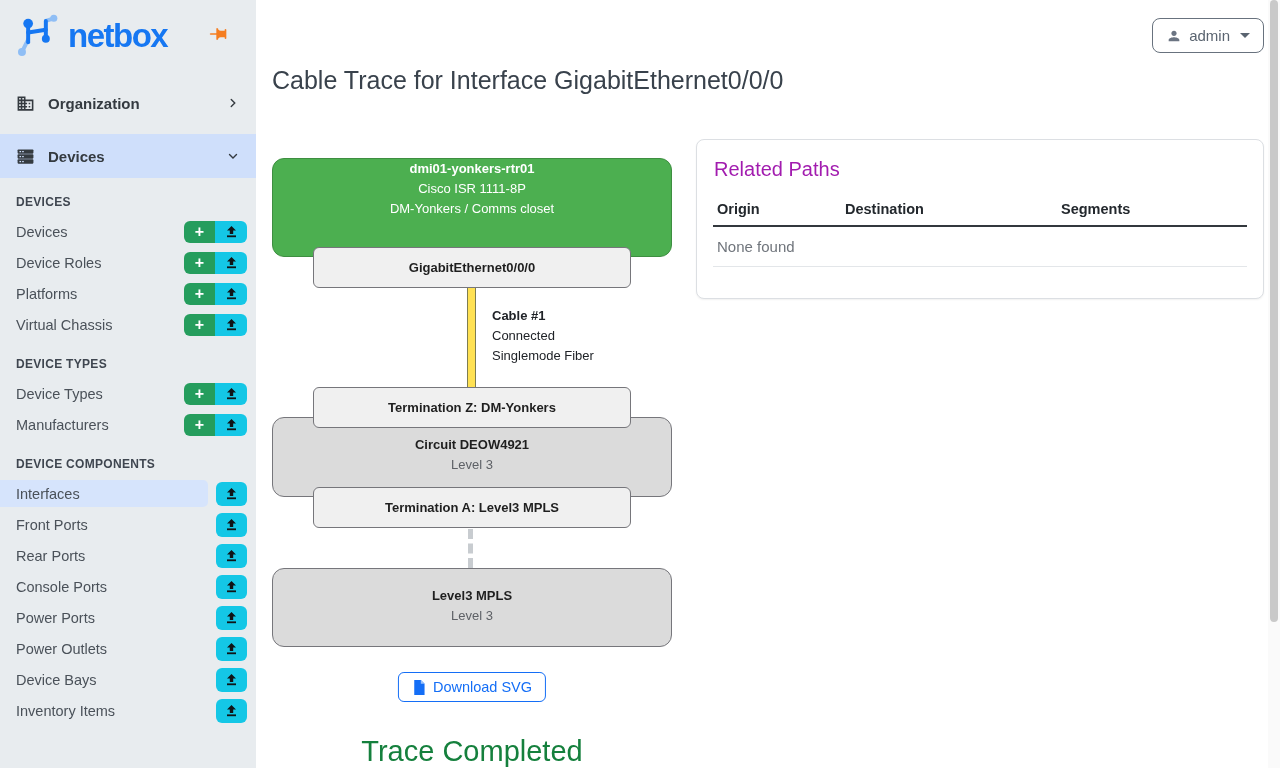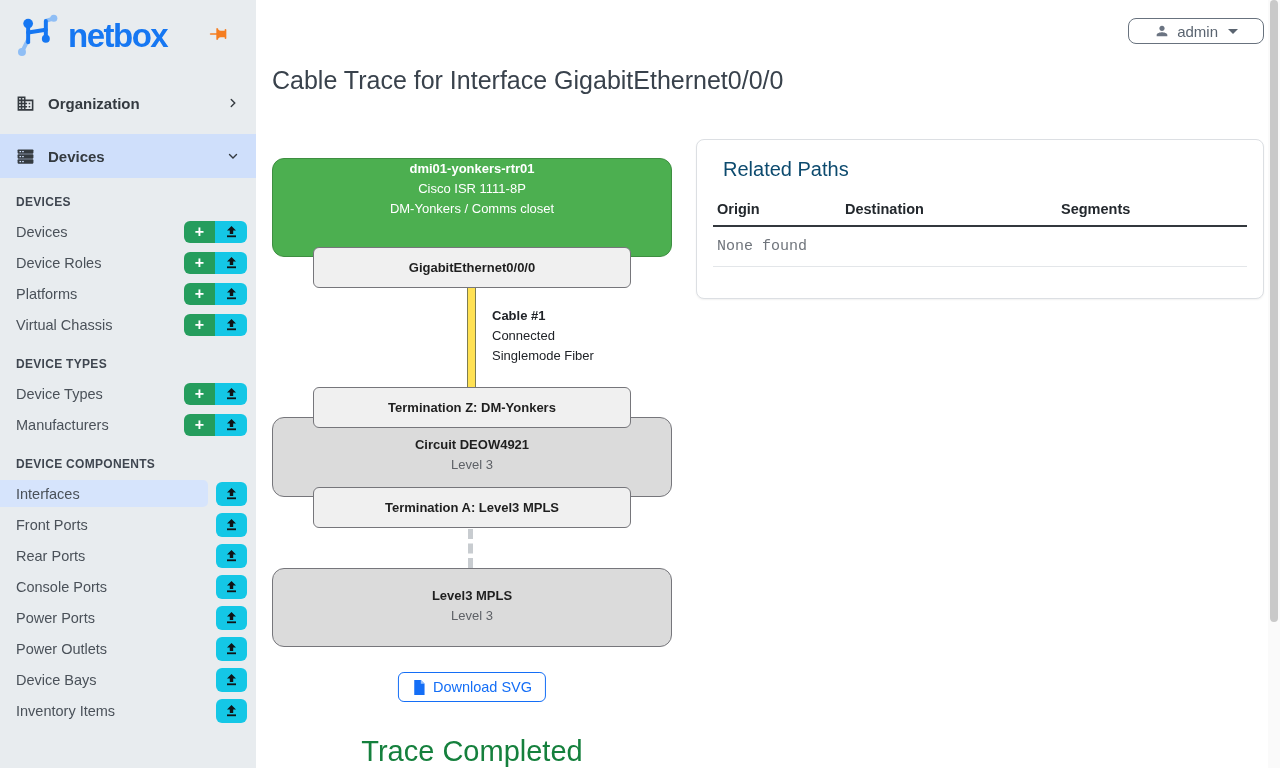--- a/index.html
+++ b/index.html
@@ -26,21 +26,21 @@
   
   .main { position:relative; flex:1; background:#fff; height:768px; }
 
   .searchbar { position:absolute; left:276px; top:16px; height:38px; display:flex; }
   .search-input { width:288px; height:38px; border:1px solid #d7dadd; border-right:none; border-radius:6px 0 0 6px; padding:0 12px; font-size:15px; color:#212529; outline:none; font-family:"Liberation Sans", sans-serif; background:#fff; }
   .search-input::placeholder { color:#6c757d; }
   .scope { width:101px; background:#eef0f2; border:1px solid #d7dadd; display:flex; align-items:center; justify-content:center; font-size:15px; color:#212529; cursor:pointer; }
   .filter-btn { width:40px; background:#eef0f2; border:1px solid #d7dadd; border-left:1px solid #fff; display:flex; align-items:center; justify-content:center; cursor:pointer; }
   .search-btn { width:42px; background:#146ef6; border:none; border-radius:0 6px 6px 0; display:flex; align-items:center; justify-content:center; cursor:pointer; }
 
-  .user-btn { position:absolute; right:16px; top:18px; height:26px; padding:0 25px; border:1.5px solid #68727e; border-radius:8px; background:#fff; display:flex; align-items:center; gap:7px; color:#5a6470; font-size:15px; cursor:pointer; }
+  .user-btn { position:absolute; right:16px; top:18px; height:35px; padding:0 13px; border:1.5px solid #68727e; border-radius:8px; background:#fff; display:flex; align-items:center; gap:7px; color:#5a6470; font-size:15px; cursor:pointer; }
   .caret-down { width:0; height:0; border-left:5px solid transparent; border-right:5px solid transparent; border-top:5px solid #5a6470; margin-left:3px; }
 
   .page-title { position:absolute; left:16px; top:66px; font-size:25px; font-weight:400; color:#39424c; white-space:nowrap; }
 
   
   .diagram { position:absolute; left:16px; top:158px; width:400px; height:615px; }
   .node, .midbox { position:absolute; text-align:center; }
   .node-device { left:0; top:0; width:400px; height:99px; background:#4caf50; border:1px solid #3e8e41; border-radius:12px; }
   .node-device .node-title { color:#fff; }
   .node-device .node-sub { color:#fff; }
@@ -56,24 +56,24 @@
   .node-circuit .node-title, .node-far .node-title { color:#1f1f1f; }
   .node-circuit .node-sub, .node-far .node-sub { color:#5e6166; }
   .box-terma { top:329px; z-index:3; }
   .dashed-line { position:absolute; left:196px; top:371px; height:39px; width:0; border-left:5px dashed #c8ccd0; }
   .node-far { left:0; top:410px; width:400px; height:79px; background:#dbdbdb; border:1px solid #76767b; border-radius:12px; padding-top:17px; }
   .dl-btn { position:absolute; left:50%; transform:translateX(-50%); top:514px; height:30px; padding:0 13px; background:#fff; border:1px solid #146ef6; border-radius:6px; color:#146ef6; font-size:14.5px; display:flex; align-items:center; gap:7px; cursor:pointer; white-space:nowrap; }
   .trace-status { position:absolute; left:50%; transform:translateX(-50%); top:577px; font-size:29px; color:#15803d; white-space:nowrap; }
 
   
   .card { position:absolute; left:440px; top:139px; width:568px; height:160px; background:#fff; border:1px solid #dcdfe3; border-radius:8px; box-shadow:0 1px 2px rgba(0,0,0,.06); padding:14px 16px; }
-  .card-title { font-size:20px; font-weight:400; color:#0c4a6e; margin:4px 0 12px 10px; }
+  .card-title { font-size:20px; font-weight:400; color:#a21caf; margin:4px 0 12px 1px; }
   .paths-table { width:100%; border-collapse:collapse; }
   .paths-table th { text-align:left; font-size:14.5px; color:#23282d; padding:8px 4px; border-bottom:2px solid #33383d; font-weight:bold; }
-  .paths-table td { font-size:15px; color:#70757c; padding:11px 4px; border-bottom:1px solid #e3e6e9;font-family:Liberation Mono, monospace; }
+  .paths-table td { font-size:15px; color:#70757c; padding:11px 4px; border-bottom:1px solid #e3e6e9; }
   .col-origin { width:128px; } .col-dest { width:216px; }
 
   
   .scrollbar { position:absolute; right:0; top:0; width:12px; height:768px; background:#fafafa; }
   .scroll-thumb { position:absolute; top:0; left:2px; width:8px; height:622px; background:#c9c9c9; border-radius:4px; cursor:pointer; }
 </style>
 </head>
 <body>
 
 <div class="app">

